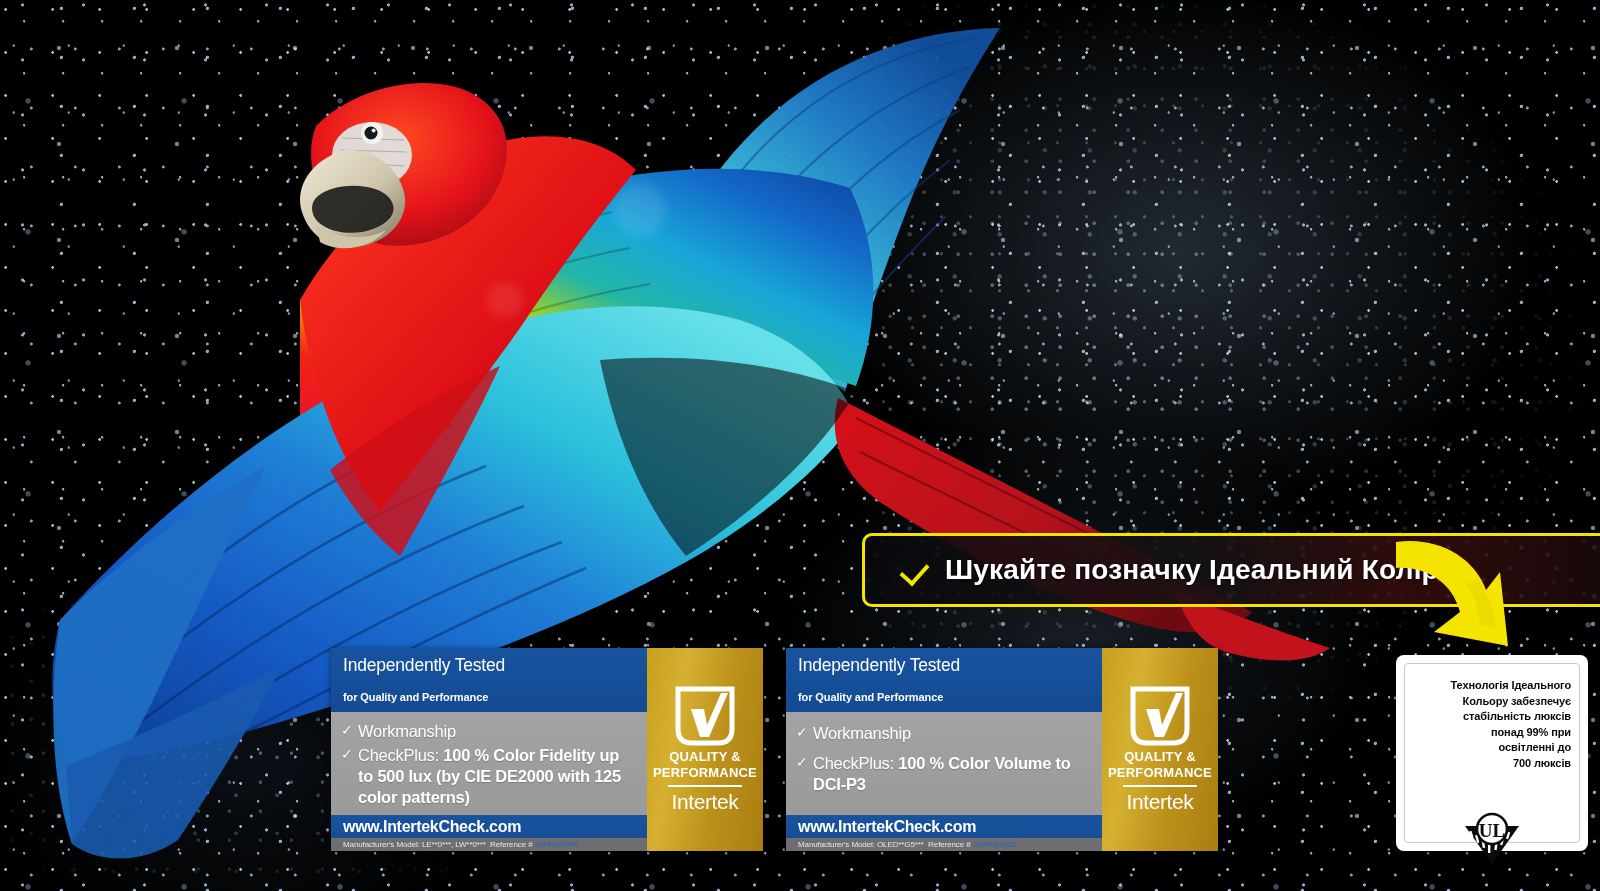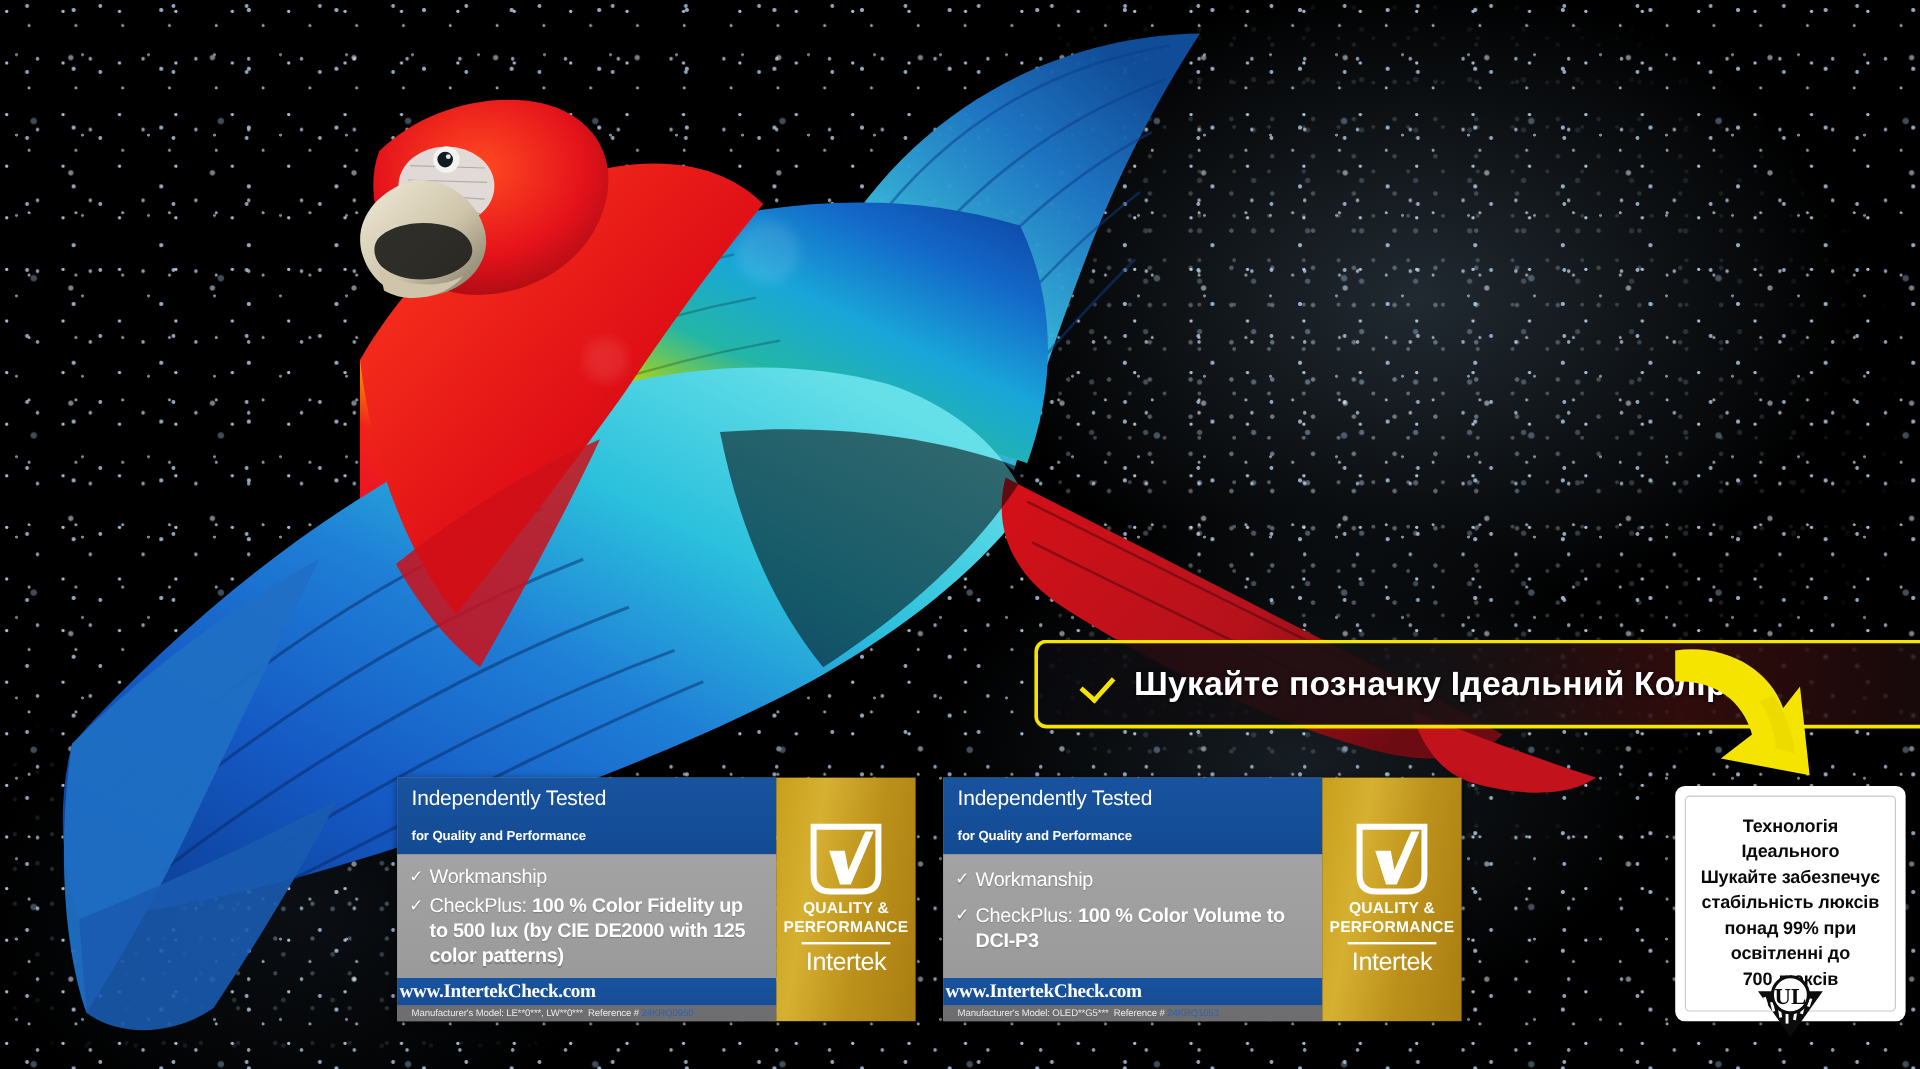--- a/index.html
+++ b/index.html
@@ -120,24 +120,24 @@
     padding: 8px;
   }
   .ul-inner {
     width: 100%; height: 100%;
     border: 1px solid #c9c9c9;
     border-radius: 4px;
     position: relative;
     padding: 14px 8px 0;
   }
   .ul-text {
-    font-size: 15px;
+    font-size: 11px;
     line-height: 1.42;
     color: #0a0a0a;
-    text-align: center;
+    text-align: right;
     font-weight: bold;
     letter-spacing: -.1px;
   }
   .ul-mark {
     position: absolute;
     left: 50%; bottom: -24px;
     transform: translateX(-50%);
     width: 62px; height: 56px;
   }
 
@@ -185,22 +185,21 @@
     font-size: 16.5px;
     line-height: 1.27;
     letter-spacing: -.25px;
     text-shadow: 0 1px 1px rgba(0,0,0,.22);
   }
   .bline .tick { flex: 0 0 14px; font-size: 14px; line-height: 1.35; margin-right: 3px; }
   .bline .ltxt { min-width: 0; }
   .bline .ltxt b { font-weight: bold; }
   .badge-foot {
     background: linear-gradient(180deg,#18539f 0%, #174d95 100%);
-    padding: 3px 2px 2px;
-    font-family: Liberation Serif, serif;
+    padding: 3px 12px 2px;
   }
   .badge-foot .url {
     color: #ffffff; font-size: 16px; font-weight: bold; letter-spacing: -.3px;
   }
   .badge-fine {
     background: #6e6e70;
     padding: 2px 12px 2px;
     font-size: 8px;
     color: #e8e8ea;
     letter-spacing: -.1px;
@@ -376,21 +375,21 @@
              C70,54 44,38 14,40 Z" fill="#f5e400"></path>
     <path d="M20,20 C52,18 84,34 96,62 L104,52 L110,104 L62,96 L72,82
              C62,52 44,44 20,46 Z" fill="#ffe d 00" opacity="0"></path>
     <path d="M96,52 C106,66 112,84 114,100 L98,96 C96,80 92,66 84,56 Z" fill="#e5d400" opacity=".55"></path>
   </svg>
 
   <div class="ul-card">
     <div class="ul-inner">
       <div class="ul-text">
         <div>Технологія Ідеального</div>
-        <div>Шукайте забезпечує</div>
+        <div>Кольору забезпечує</div>
         <div>стабільність люксів</div>
         <div>понад 99% при</div>
         <div>освітленні до</div>
         <div>700 люксів</div>
       </div>
       <svg class="ul-mark" viewBox="0 0 62 56">
         <path d="M4,16 L58,16 L31,54 Z" fill="#0c0c0c"></path>
         <g fill="#ffffff">
           <rect x="9" y="21" width="2.4" height="7" transform="rotate(-18 10 24)"></rect>
           <rect x="15" y="25" width="2.4" height="8" transform="rotate(-14 16 29)"></rect>

